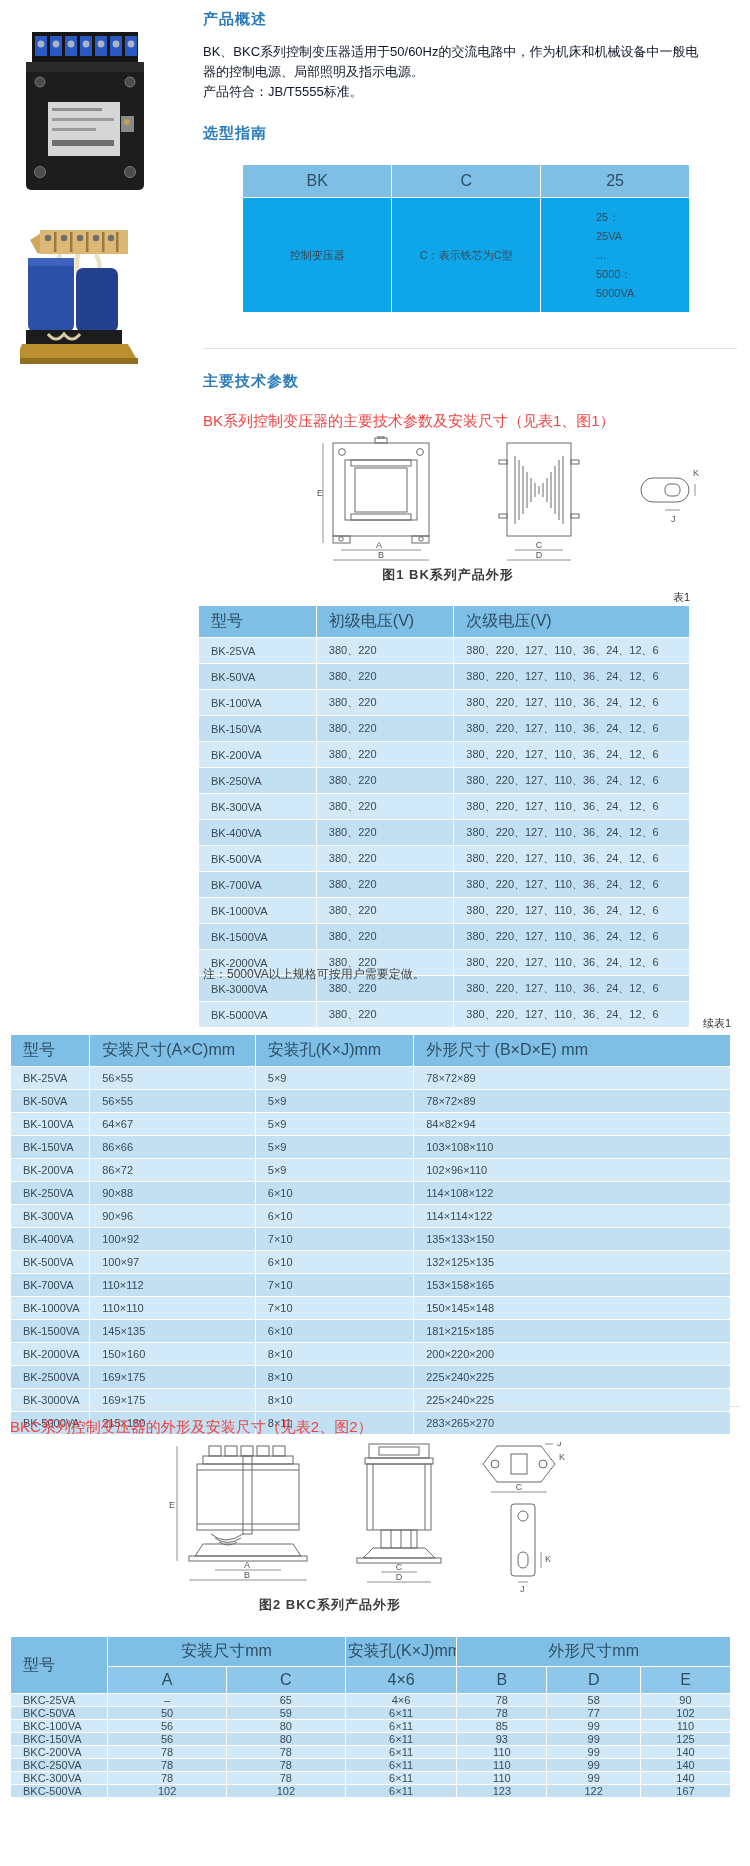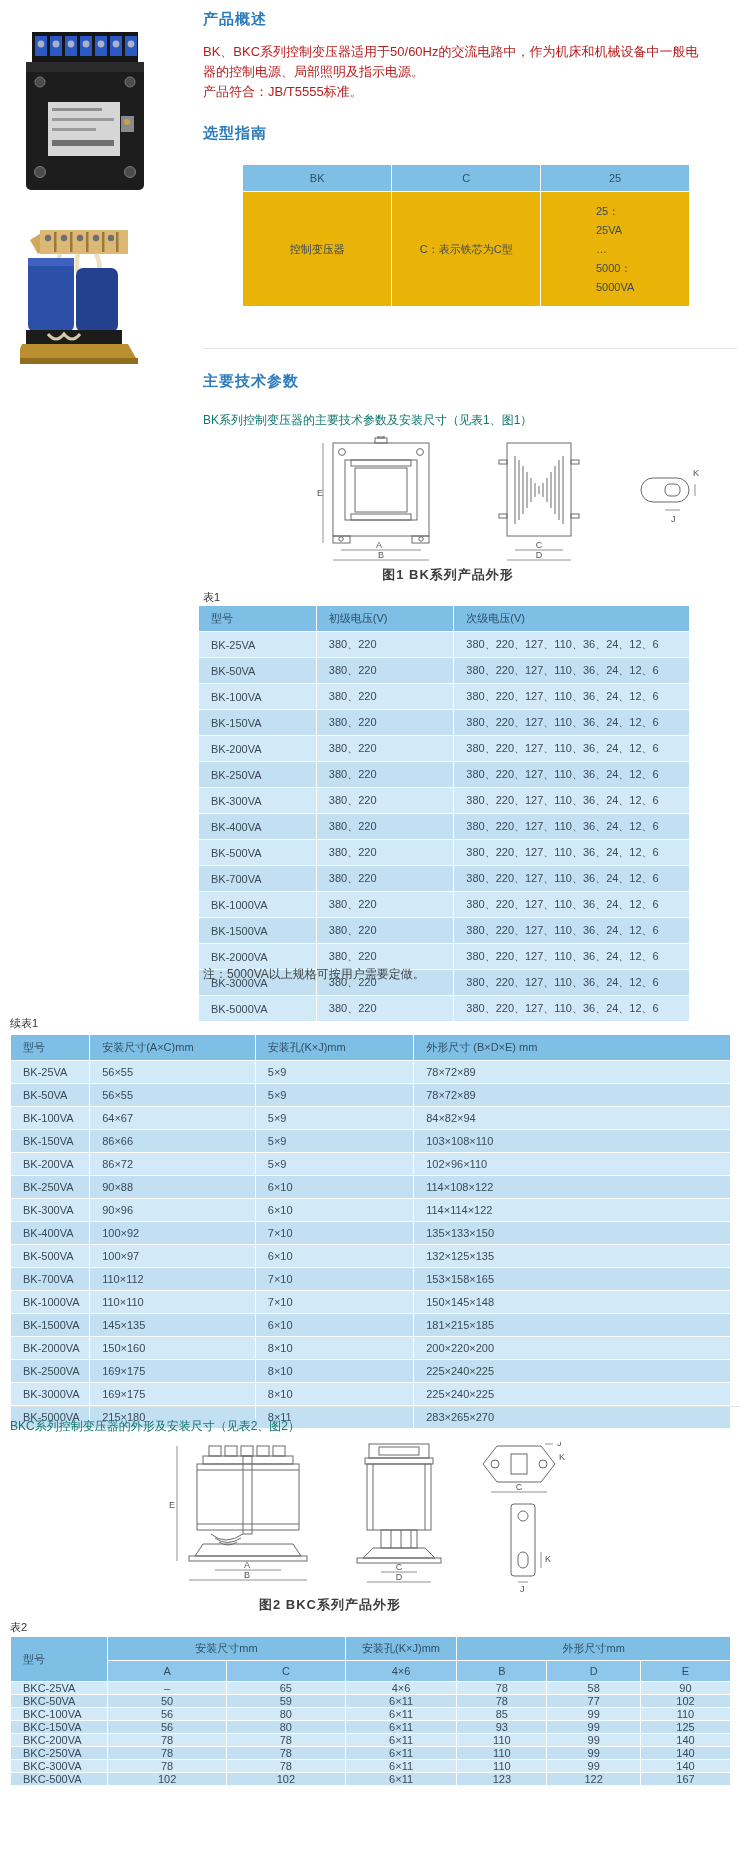--- a/index.html
+++ b/index.html
@@ -1,37 +1,37 @@
 <!DOCTYPE html>
 <html><head>
 <meta charset="utf-8">
 <style>
   html,body{margin:0;padding:0;background:#fdfdfd;}
   .page{position:relative;width:750px;height:1866px;background:#ffffff;margin:0 auto;overflow:hidden;
         font-family:"Liberation Sans","DejaVu Sans",sans-serif;color:#444;}
   .abs{position:absolute;}
   h2.sec{font-size:15px;font-weight:bold;color:#2b7bbd;margin:0;letter-spacing:1px;text-align:right;}
-  .body-text{font-size:13px;line-height:20px;color:#b91c1c;}
-  .intro-text{font-size:12px;color:#0f766e;}
-  .tbl-label{font-size:11px;color:#333;text-align:left;}
+  .body-text{font-size:13px;line-height:20px;color:#0f172a;}
+  .intro-text{font-size:15px;color:#ef4444;}
+  .tbl-label{font-size:11px;color:#333;text-align:right;}
   .note{font-size:12px;color:#444;}
   .caption{font-size:13px;font-weight:600;color:#3c3c3c;text-align:center;letter-spacing:1px;}
 
   table.blue{border-collapse:collapse;table-layout:fixed;width:100%;}
   table.blue td,table.blue th{border:1px solid #ffffff;font-weight:normal;overflow:hidden;white-space:nowrap;}
-  table.blue th{background:#7fbfe5;color:#2d4f66;font-size:11px;}
+  table.blue th{background:#7fbfe5;color:#2d4f66;font-size:16px;}
   table.blue td{font-size:11px;color:#3a4a58;}
   tr.row-odd td{background:#d2e9f8;}
   tr.row-even td{background:#c2e0f2;}
 
   
   .sel-table th{padding:7px 4px;text-align:center;}
   .sel-table td{text-align:center;}
   .sel-table .lbl-row td{background:#c3e0f2;padding:7px 4px;color:#33566e;font-size:11.5px;}
-  .sel-table .desc-row td{background:#eab308;height:112px;vertical-align:middle;}
+  .sel-table .desc-row td{background:#0ea5e9;height:112px;vertical-align:middle;}
   .cap-lines{display:inline-block;text-align:left;line-height:19px;}
 
   
   .spec-table th{padding:5px 0 5px 12px;text-align:left;}
   .spec-table td{padding:5px 0 5px 12px;text-align:left;}
 
   
   .t2 th{padding:4px 2px;text-align:center;}
   .t2 td{padding:0 2px;text-align:center;}
   .t2 td.model{text-align:left;padding-left:12px;}
@@ -537,21 +537,20 @@
         <rect class="draw" x="23" y="48" width="10" height="16" rx="5"></rect>
         <line class="dimline" x1="46" y1="48" x2="46" y2="64"></line>
         <text class="dim-label" x="50" y="58">K</text>
         <line class="dimline" x1="23" y1="78" x2="33" y2="78"></line>
         <text class="dim-label" x="25" y="88">J</text>
       </g>
     </svg>
   </div>
 
   <div class="caption abs" style="left:10px;top:1596px;width:640px;">图2  BKC系列产品外形</div>
-  <div class="tbl-label abs" style="left:10px;top:1620px;width:721px;">表2</div>
 
   <div class="abs" style="left:10px;top:1636px;width:721px;">
     <table class="blue t2">
       <colgroup>
         <col style="width:13.5%">
           <col style="width:16.5%">
           <col style="width:16.5%">
         <col style="width:15.5%">
           <col style="width:12.5%">
           <col style="width:13%">

